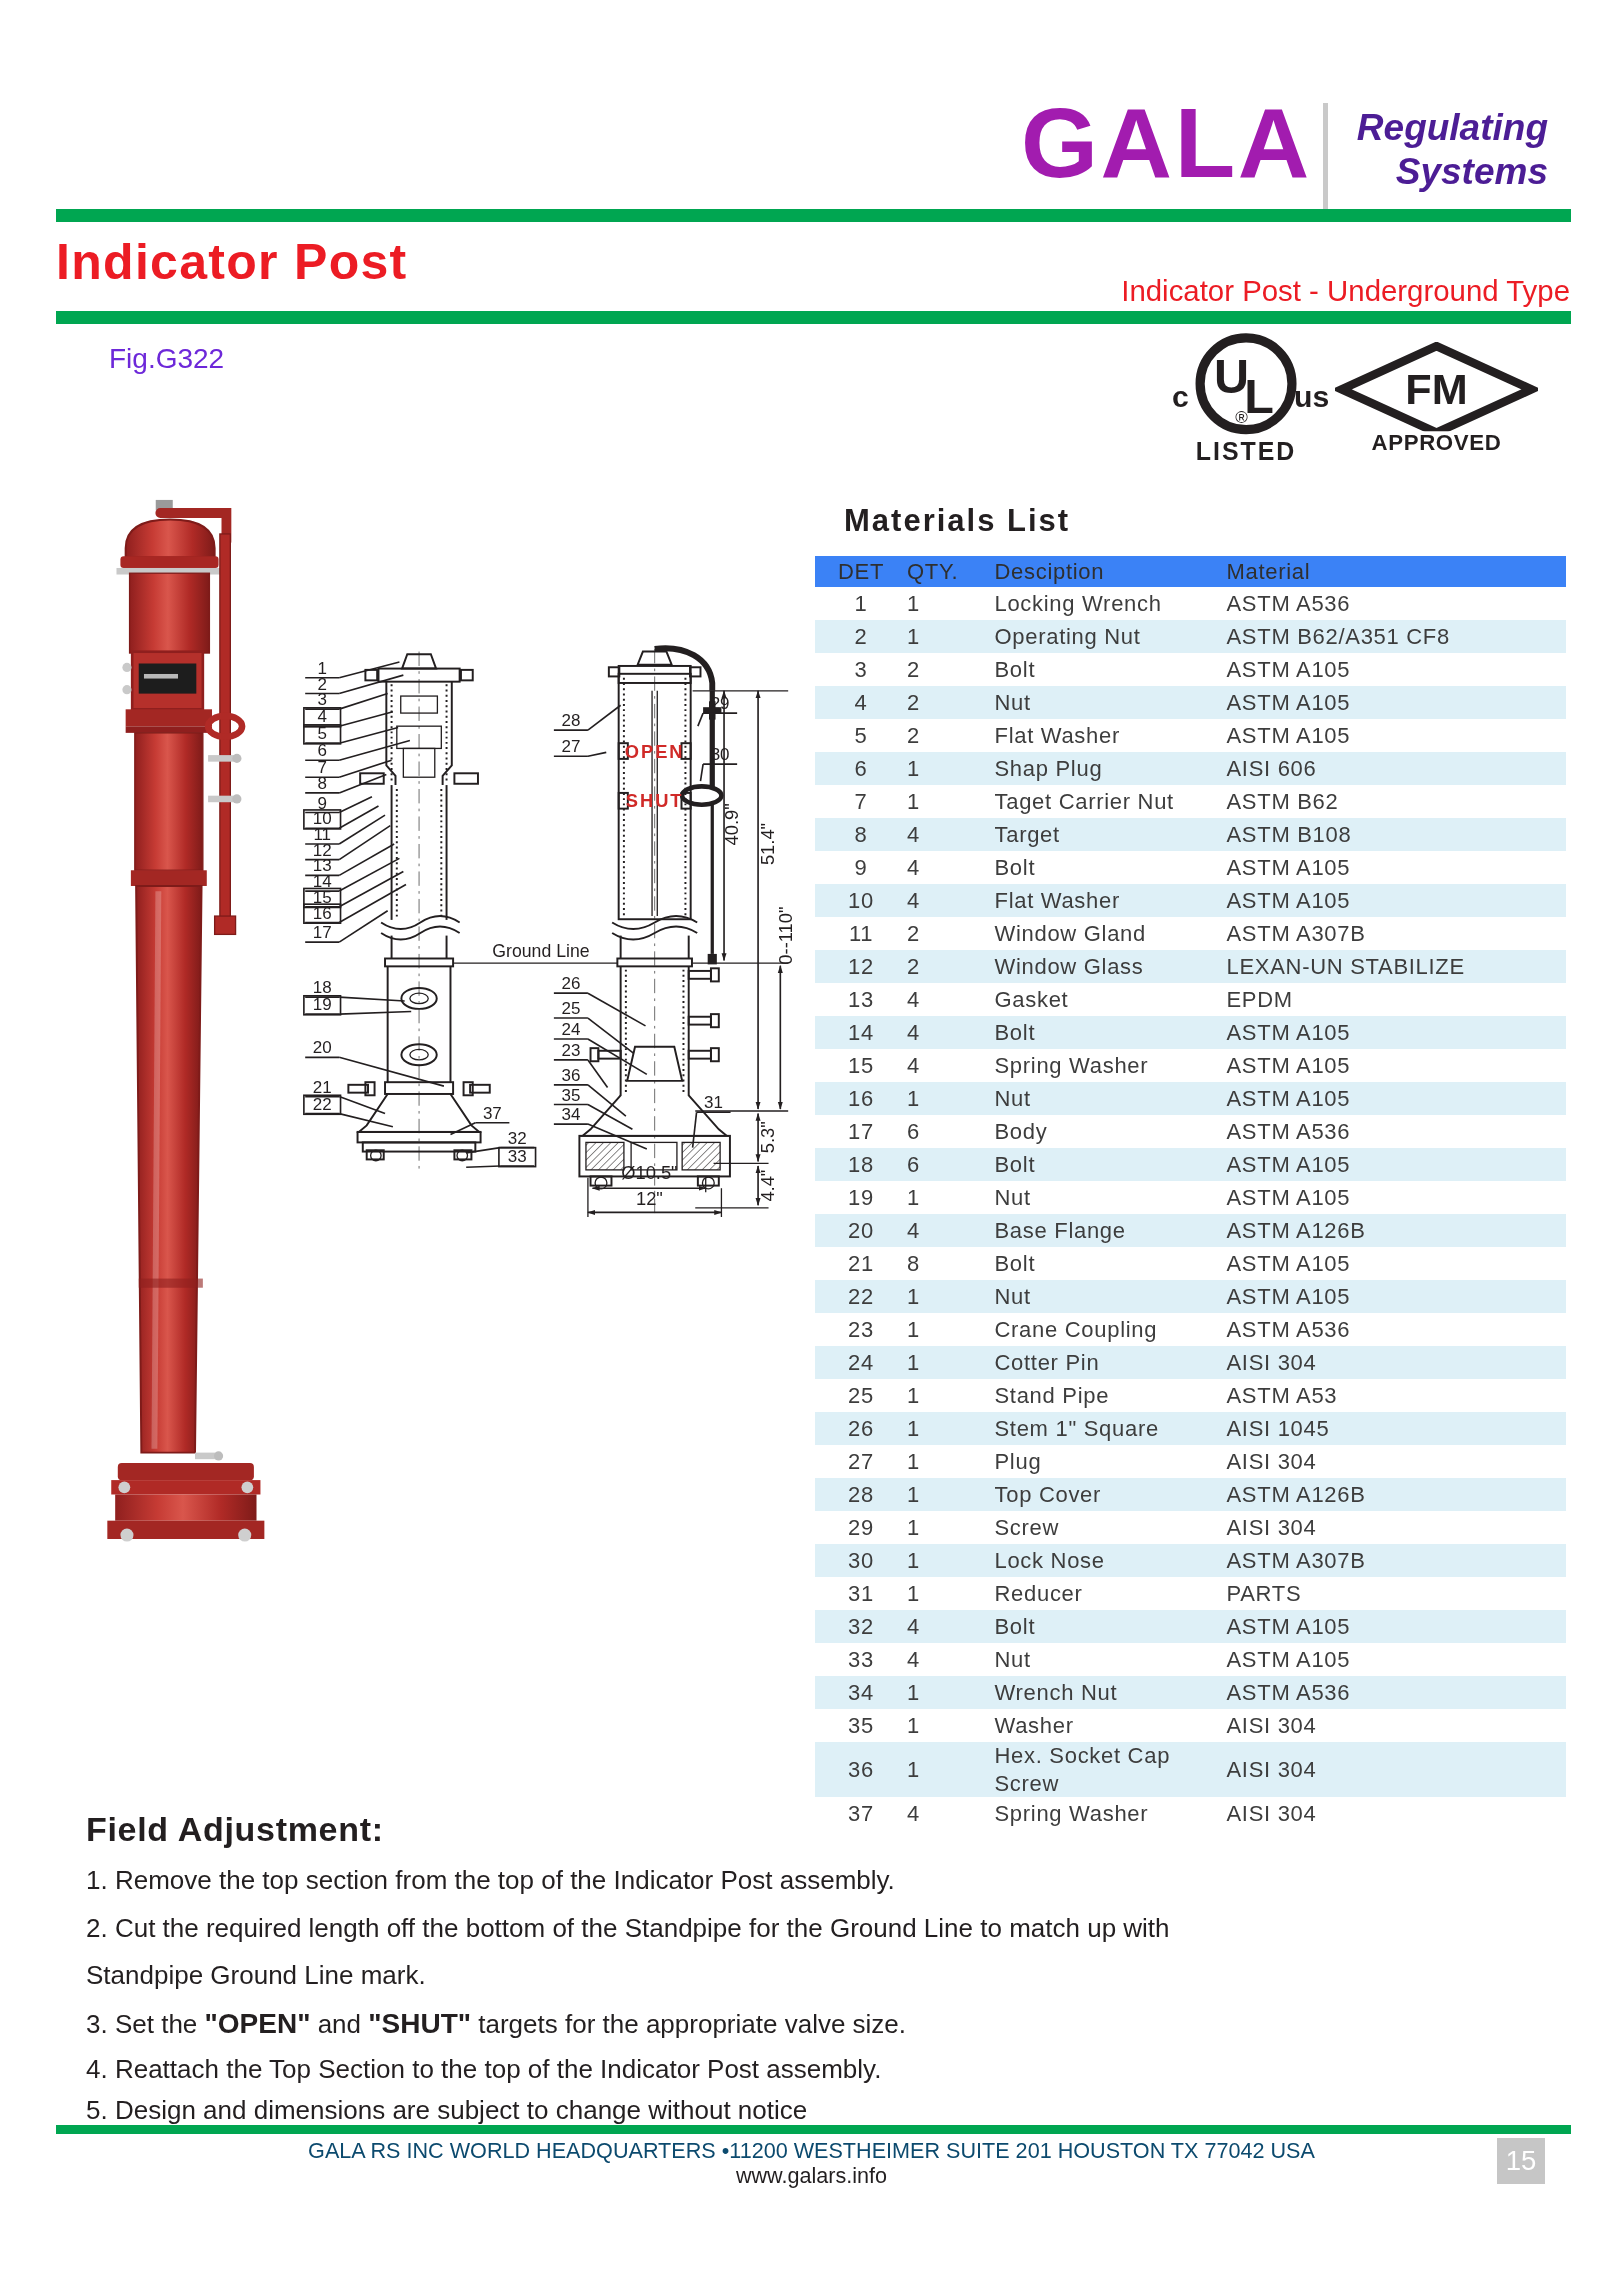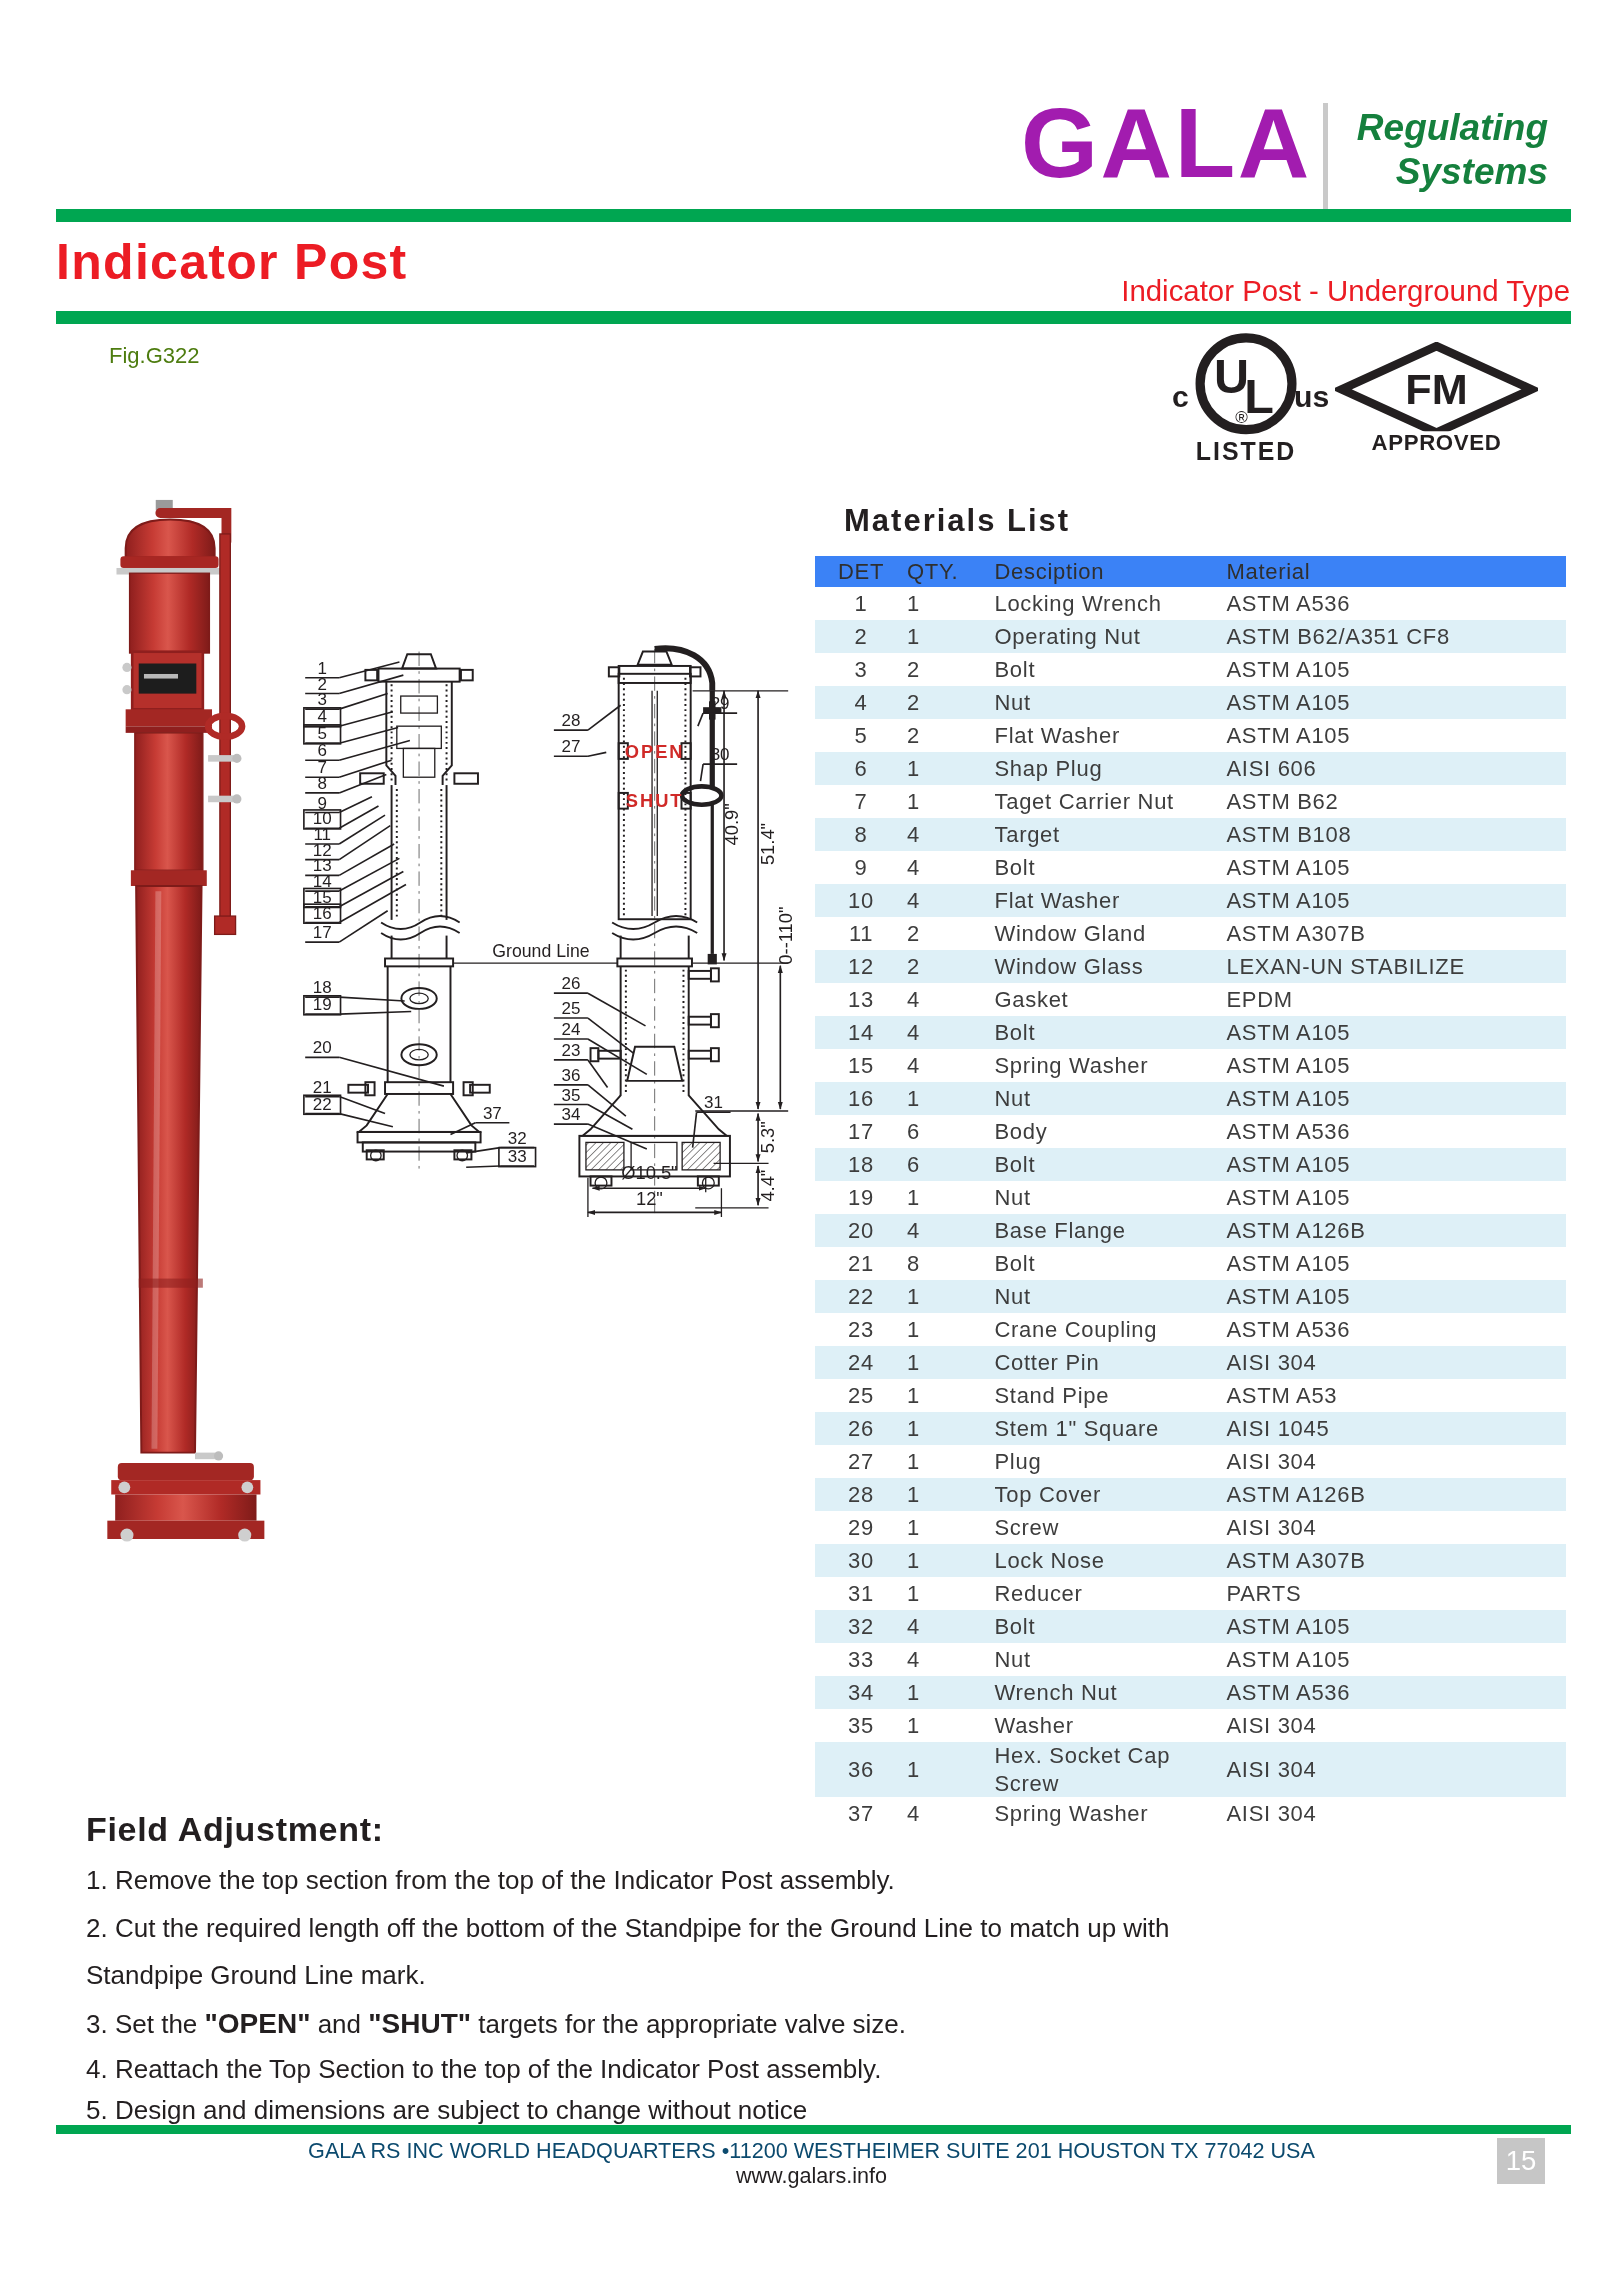--- a/index.html
+++ b/index.html
@@ -4,28 +4,28 @@
 <style>
   html,body{margin:0;padding:0;background:#e8e8e8;}
   #page{position:relative;width:1623px;height:2295px;background:#ffffff;overflow:hidden;
         font-family:"Liberation Sans",sans-serif;color:#231f20;}
   .abs{position:absolute;}
 
   
   .logo-gala{left:1021px;top:93px;font-size:99px;font-weight:bold;color:#a21caf;
              letter-spacing:2.6px;line-height:1;}
   .logo-divider{left:1323px;top:103px;width:5.2px;height:110px;background:#c9c9c9;}
-  .logo-tagline{left:1340px;top:106px;width:208px;text-align:right;color:#15803d;
+  .logo-tagline{left:1340px;top:106px;width:208px;text-align:right;color:#4c1d95;
                 font-size:37px;font-weight:bold;font-style:italic;line-height:1.18;}
   .bar{left:56px;width:1515px;background:#00a651;}
   .bar1{top:209px;height:13px;}
   .bar2{top:311px;height:13px;}
   .doc-title{left:56px;top:233px;font-size:50px;font-weight:bold;color:#ec1c24;letter-spacing:1.3px;}
   .doc-subtitle{right:53px;top:274px;font-size:29.4px;color:#ec1c24;}
-  .fig-label{left:109px;top:343px;font-size:22px;color:#4d7c0f;}
+  .fig-label{left:109px;top:343px;font-size:28px;color:#6d28d9;}
 
   
   .mat-title{left:823px;top:503px;font-size:31px;font-weight:bold;letter-spacing:2px;margin-left:21px;}
   .mat-table{left:815px;top:556px;width:751px;font-size:22px;color:#3d3d3d;letter-spacing:0.7px;}
   .mrow{display:flex;min-height:33px;align-items:center;}
   .mrow.head{background:#3b82f6;min-height:31px;color:#2f2f2f;}
   .mrow.alt{background:#def0f7;}
   .mcell{flex:0 0 auto;}
   .c0{width:92px;text-align:center;}
   .c1{width:79px;text-align:left;}

